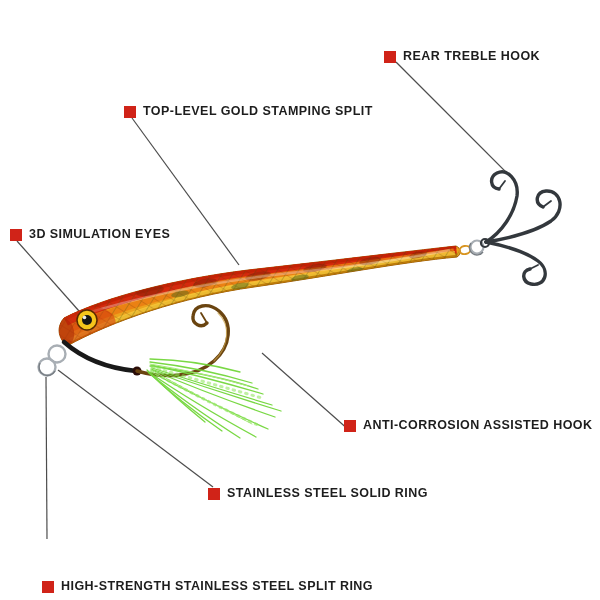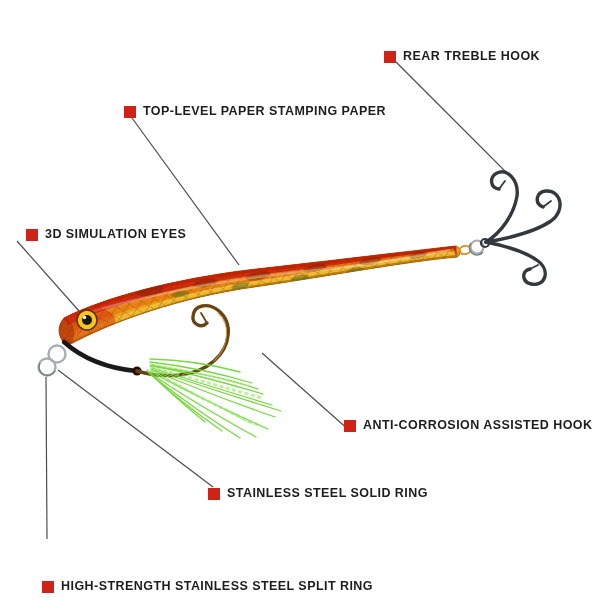--- a/index.html
+++ b/index.html
@@ -9,21 +9,21 @@
   }
   .artwork{position:absolute;left:0;top:0;}
   .label{position:absolute;display:flex;align-items:center;gap:7px;}
   .marker{width:12px;height:12px;background:#d02318;flex:0 0 auto;}
   .label-text{
     font-weight:700;font-size:12.5px;line-height:1.2;color:#1d1d1d;
     letter-spacing:.45px;white-space:nowrap;
   }
   .lbl-rear{left:384px;top:49px;}
   .lbl-gold{left:124px;top:104px;}
-  .lbl-eyes{left:10px;top:227px;margin-left:16px;}
+  .lbl-eyes{left:10px;top:227px;}
   .lbl-assist{left:344px;top:418px;}
   .lbl-solid{left:208px;top:486px;}
   .lbl-split{left:42px;top:539px;margin-top:40px;}
 </style>
 </head>
 <body>
 
 <div class="stage">
 
   <svg class="artwork" width="600" height="600" viewBox="0 0 600 600">
@@ -127,21 +127,21 @@
     </g>
   </svg>
 
   <div class="label lbl-rear">
     <span class="marker"></span>
     <span class="label-text">REAR TREBLE HOOK</span>
   </div>
 
   <div class="label lbl-gold">
     <span class="marker"></span>
-    <span class="label-text">TOP-LEVEL PAPER STAMPING PAPER</span>
+    <span class="label-text">TOP-LEVEL GOLD STAMPING SPLIT</span>
   </div>
 
   <div class="label lbl-eyes">
     <span class="marker"></span>
     <span class="label-text">3D SIMULATION EYES</span>
   </div>
 
   <div class="label lbl-assist">
     <span class="marker"></span>
     <span class="label-text">ANTI-CORROSION ASSISTED HOOK</span>

